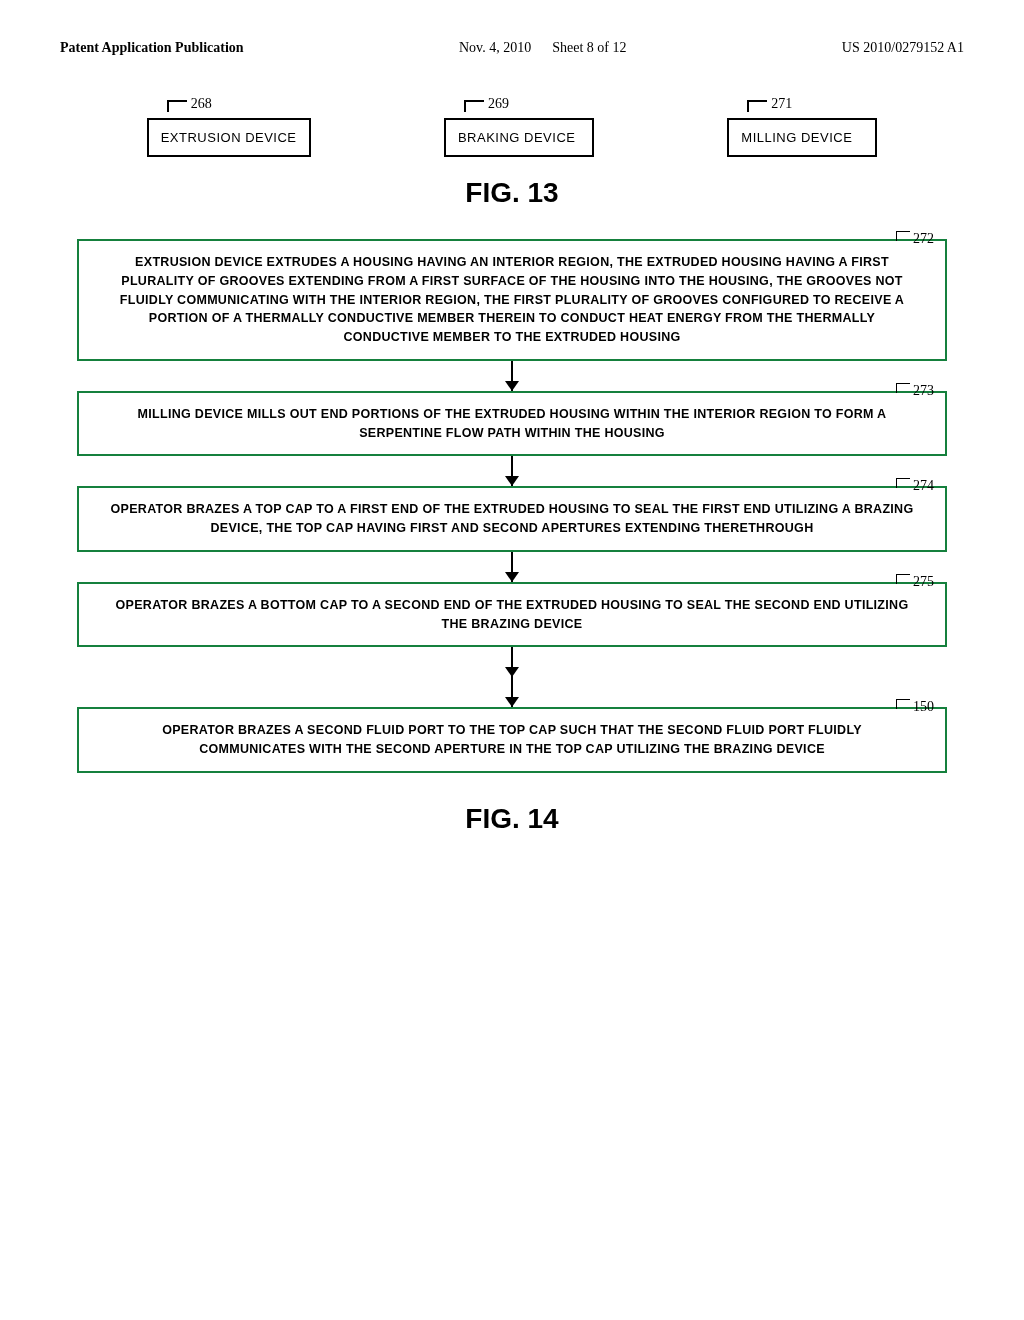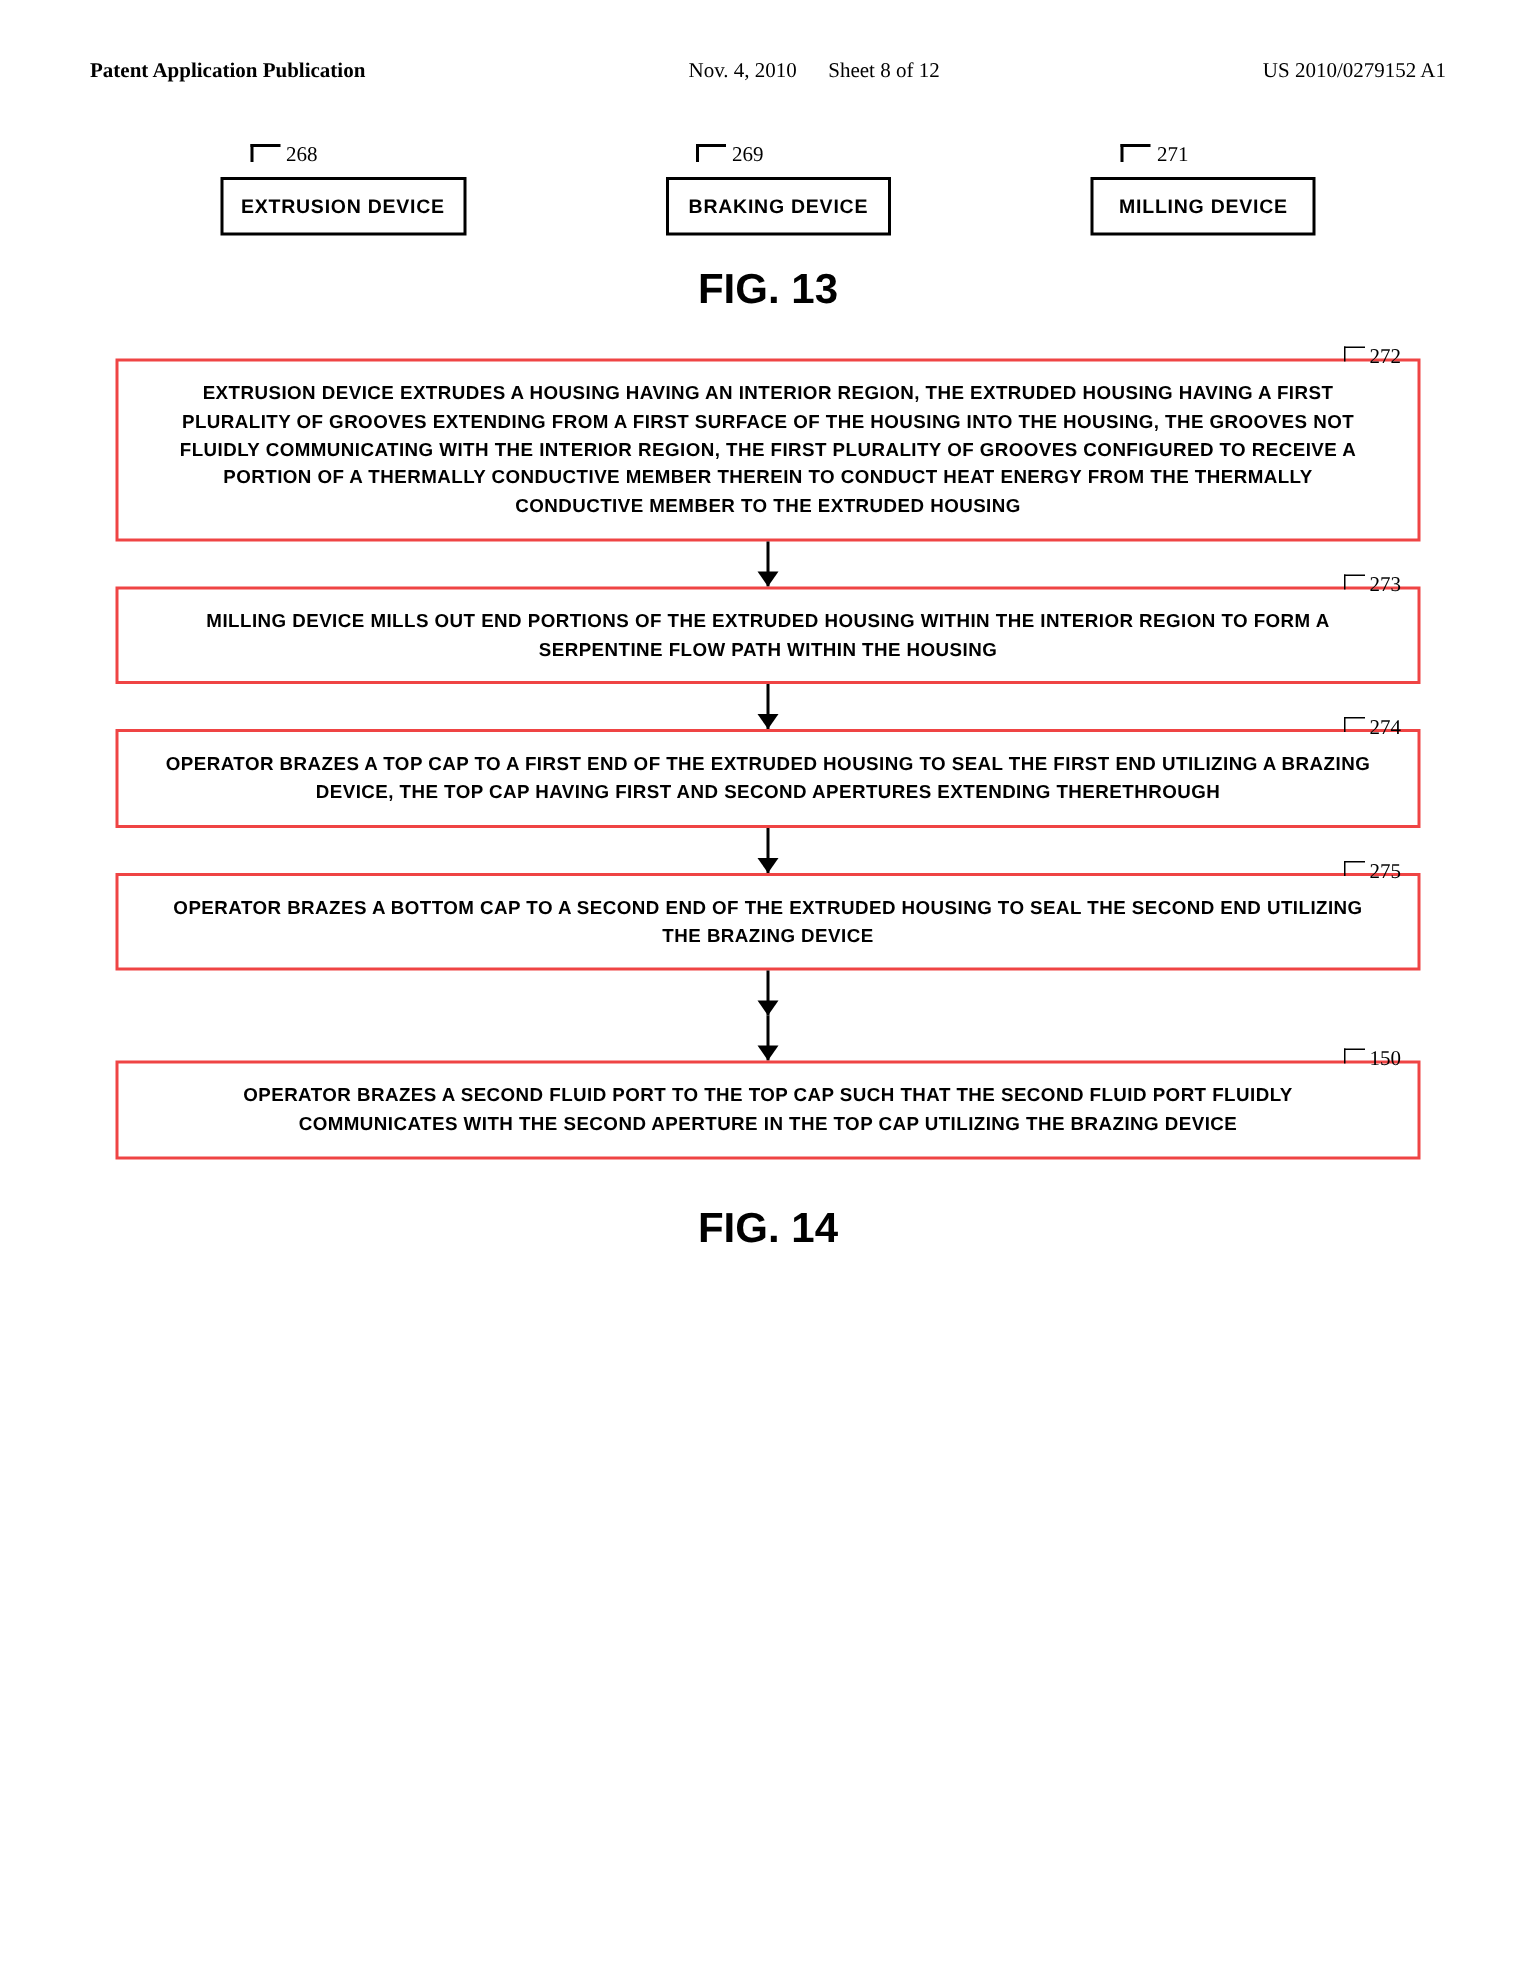--- a/index.html
+++ b/index.html
@@ -55,42 +55,42 @@
     }
 
     .fig13-box-wrapper {
       display: flex;
       flex-direction: column;
       align-items: center;
     }
 
     .fig13-label-row {
       display: flex;
-      align-items: flex-start;
+      align-items: flex-end;
       margin-bottom: 6px;
       font-size: 14px;
       align-self: flex-start;
       margin-left: 20px;
     }
 
     .corner-bracket {
       display: inline-block;
       width: 20px;
       height: 12px;
       border-top: 2px solid #000;
       border-left: 2px solid #000;
       margin-right: 4px;
     }
 
     .device-box {
       border: 2px solid #000;
       padding: 10px 12px;
-      text-align: center;
+      text-align: left;
       font-size: 13px;
-      font-weight: bold;
+      font-weight: normal;
       font-family: Arial, sans-serif;
       min-width: 150px;
       letter-spacing: 0.5px;
     }
 
     .fig-title {
       text-align: center;
       font-size: 28px;
       font-weight: bold;
       font-family: Arial, sans-serif;
@@ -126,21 +126,21 @@
     .ref-label .corner-bracket-small {
       display: inline-block;
       width: 14px;
       height: 10px;
       border-top: 1.5px solid #000;
       border-left: 1.5px solid #000;
       margin-right: 3px;
     }
 
     .flow-box {
-      border: 2px solid #ef4444;
+      border: 2px solid #15803d;
       padding: 12px 30px;
       text-align: center;
       font-size: 12.5px;
       font-family: Arial, sans-serif;
       font-weight: bold;
       width: 870px;
       line-height: 1.5;
       letter-spacing: 0.3px;
     }
 

